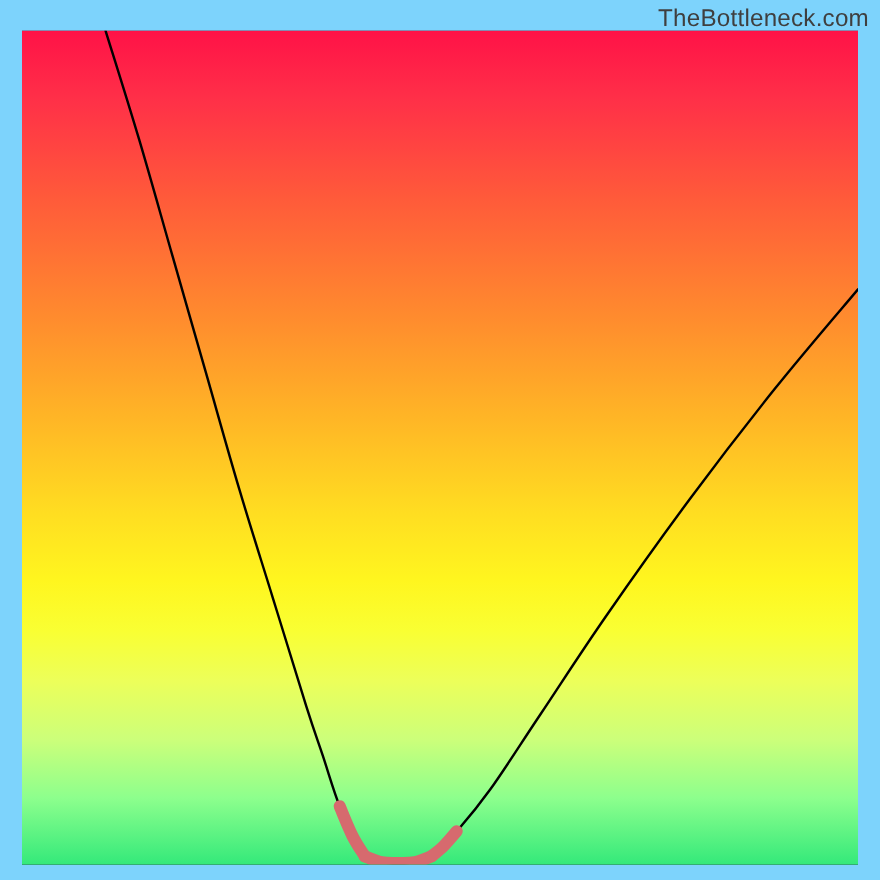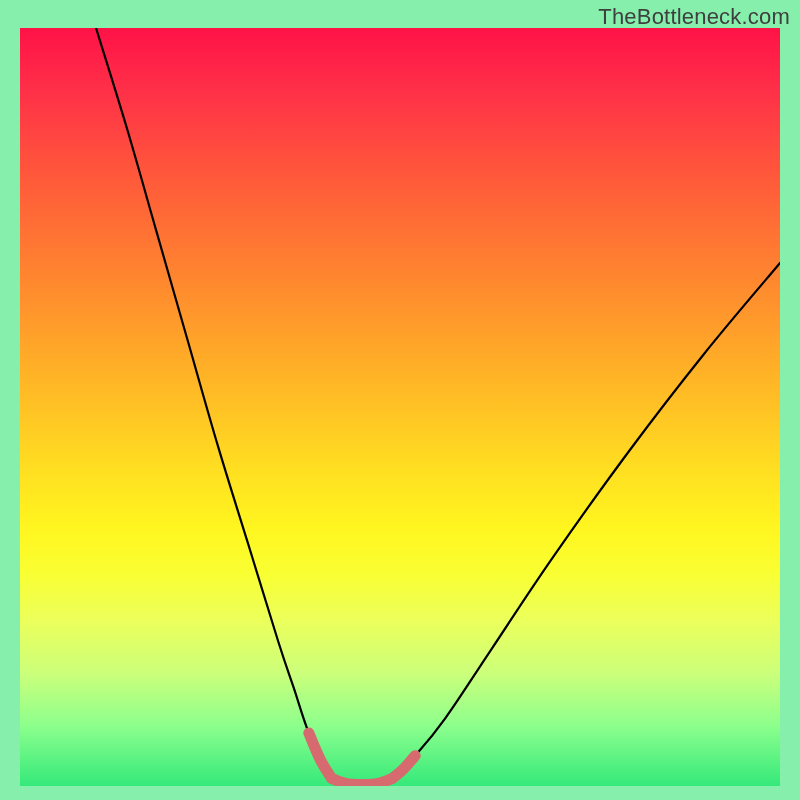--- a/index.html
+++ b/index.html
@@ -8,21 +8,21 @@
     width: 800px;
     height: 800px;
     background: #000;
     overflow: hidden;
     font-family: Arial, Helvetica, sans-serif;
   }
   .frame {
     position: relative;
     width: 800px;
     height: 800px;
-    background: #86efac;
+    background: #7dd3fc;
   }
   .watermark {
     position: absolute;
     top: 4px;
     right: 10px;
     color: #3f3f3f;
     font-size: 22px;
     font-weight: 500;
     letter-spacing: 0.2px;
     z-index: 20;

